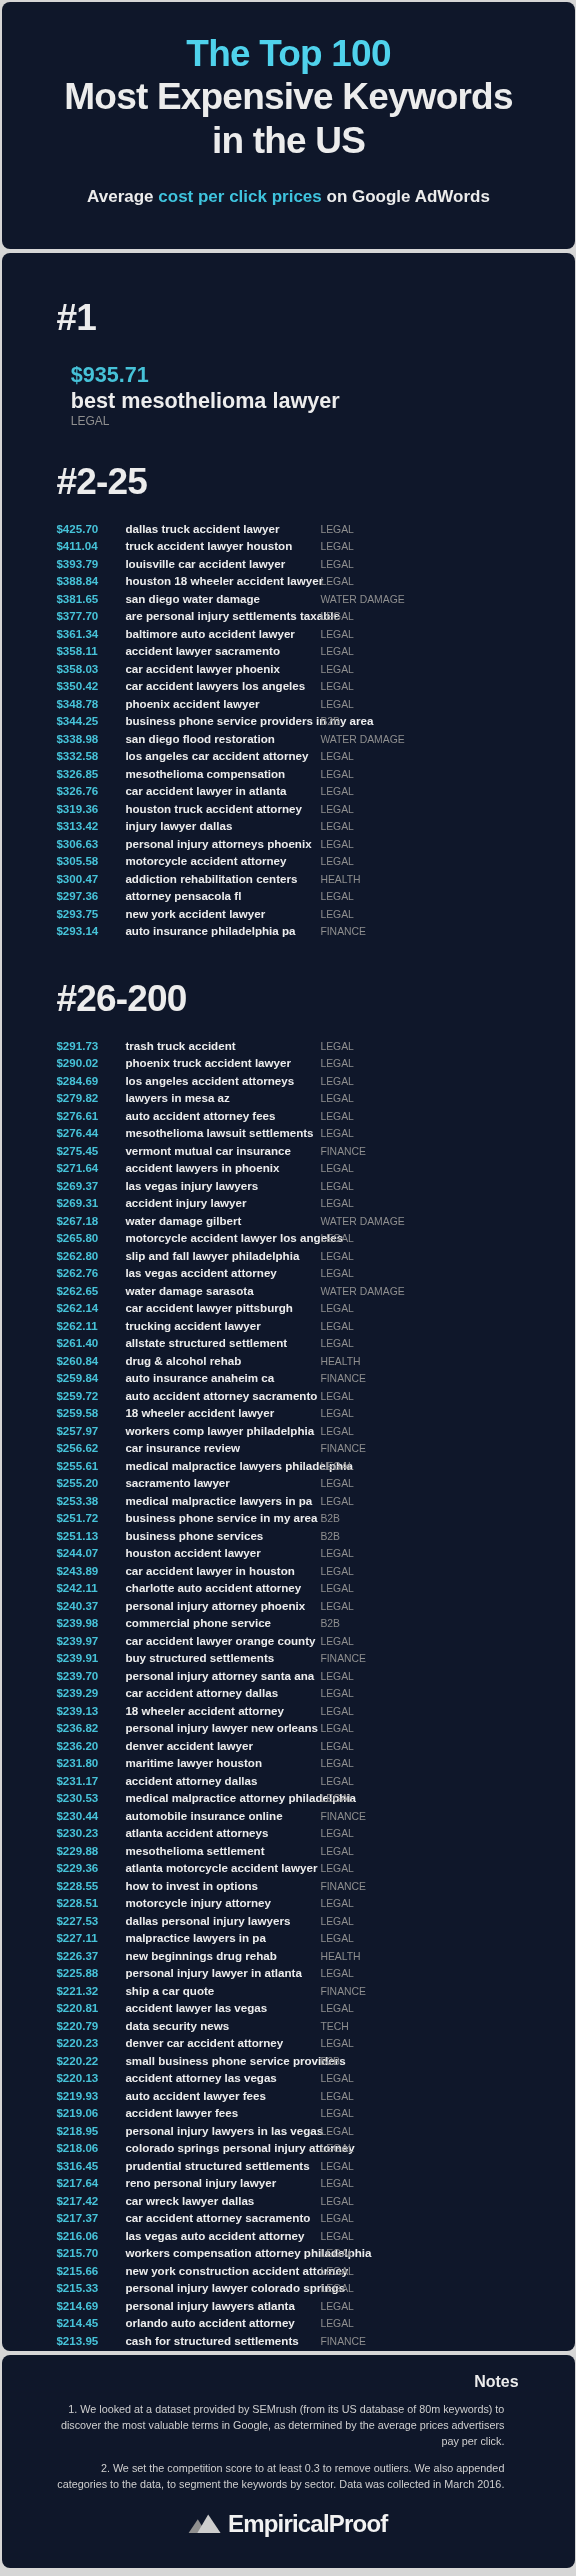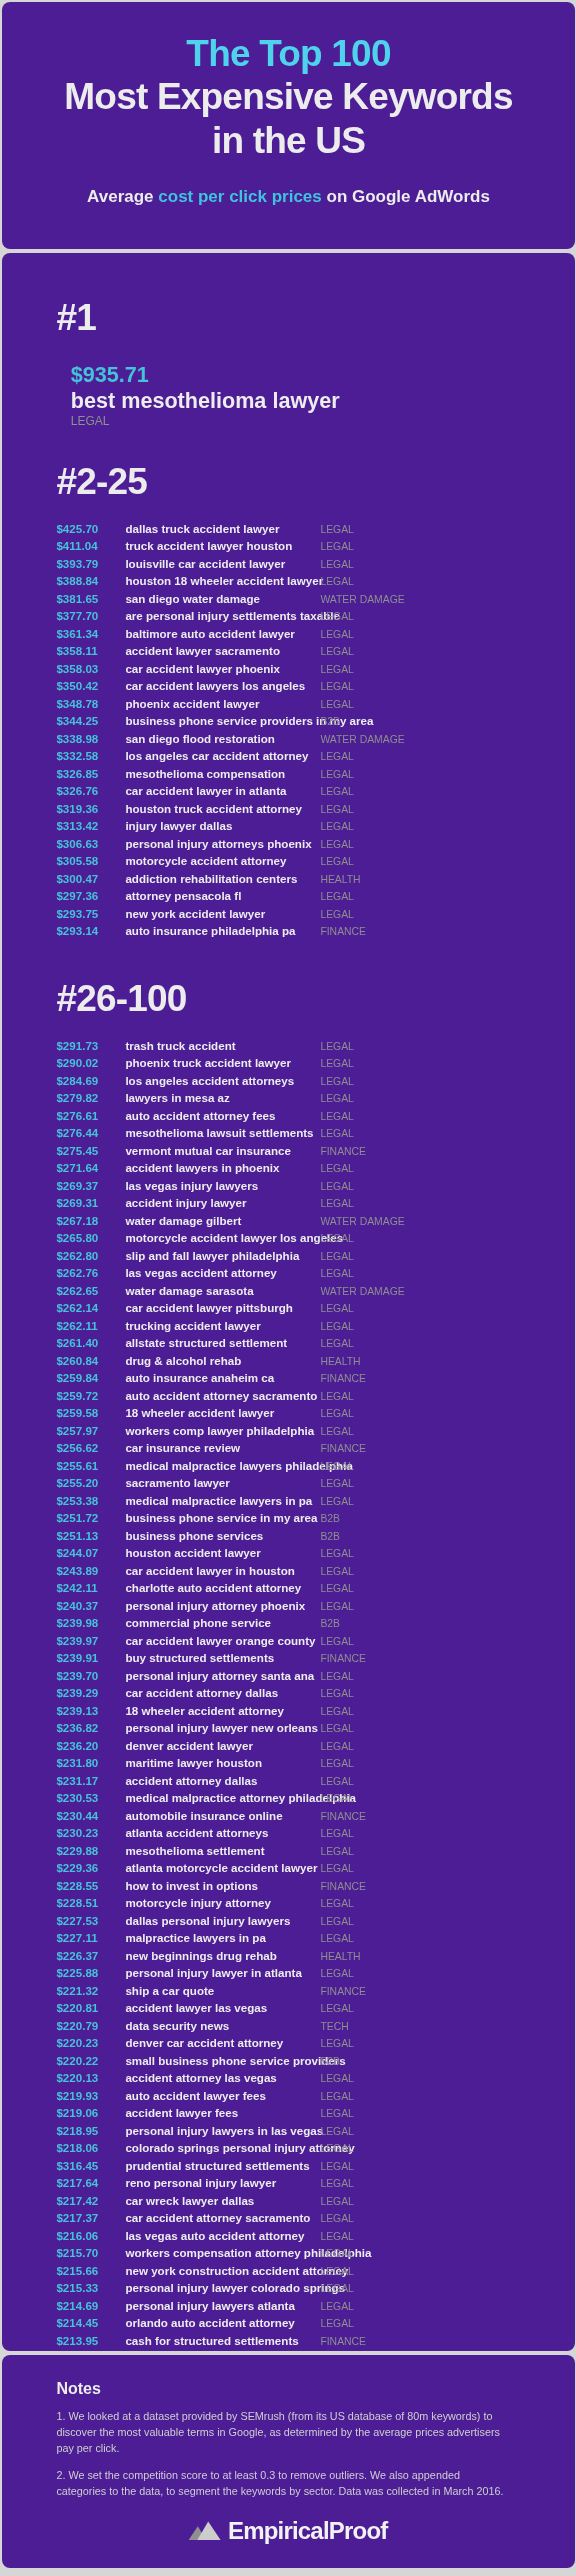--- a/index.html
+++ b/index.html
@@ -3,21 +3,21 @@
 <meta charset="utf-8">
 <style>
   * { margin:0; padding:0; box-sizing:border-box; }
   html,body { background:#d6d6d6; }
   body {
     width:577px; height:2576px; margin:0 auto; position:relative;
     font-family:"Liberation Sans", sans-serif;
     -webkit-font-smoothing:antialiased;
   }
   .panel {
-    background:#4c1d95; border-radius:8px;
+    background:#0f172a; border-radius:8px;
     margin:0 2.4px; overflow:hidden;
   }
   .panel-header { margin-top:1.6px; height:247px; text-align:center; padding-top:30px; }
   .gap { height:4px; }
   .title-line1 { color:#4fd2ec; font-size:37px; font-weight:bold; letter-spacing:-0.8px; line-height:1.18; }
   .title-line2, .title-line3 { color:#ececec; font-size:37px; font-weight:bold; letter-spacing:-0.8px; line-height:1.18; }
   .subtitle { color:#ececec; font-size:17px; font-weight:bold; margin-top:24px; }
   .subtitle .accent { color:#3fc4de; }
 
   .panel-main { height:2098px; padding:45px 51px 0 54px; }
@@ -34,21 +34,21 @@
 
   .rowlist { margin-top:19px; }
   .rowlist .row {
     display:grid; grid-template-columns:69px 195px 1fr;
     align-items:baseline; height:17.5px;
   }
   .row-price { color:#46c2d8; font-size:11.6px; font-weight:bold; }
   .row-keyword { color:#ededed; font-size:11.6px; font-weight:bold; white-space:nowrap; }
   .row-category { color:#8f8f8f; font-size:10.4px; white-space:nowrap; }
 
-  .panel-notes { height:213px; padding:25px 56px 0 54px; }
+  .panel-notes { height:213px; padding:18px 56px 0 54px;text-align:right; }
   .notes-heading { color:#ececec; font-size:16px; font-weight:bold; }
   .note { color:#cfcfcf; font-size:10.8px; line-height:1.5; margin-top:10.4px; max-width:448px; }
 
   .logos { display:flex; justify-content:center; align-items:center; gap:64px; margin-top:17.6px;flex-direction:column; }
   .logo { display:flex; align-items:center; }
   .ep-text { color:#f2f2f2; font-size:24px; font-weight:bold; letter-spacing:-0.8px; margin-left:6.4px; }
   .sem-wrap { display:flex; flex-direction:column; align-items:flex-end; }
   .sem-row { display:flex; align-items:center; }
   .sem-text { color:#e8601f; font-size:24px; font-weight:bold; font-style:italic; letter-spacing:-0.8px; margin-left:4.8px; }
   .sem-tagline { color:#e8601f; font-size:5.2px; font-weight:bold; letter-spacing:1.8px; margin-top:1.6px; }
@@ -190,21 +190,21 @@
         <span class="row-keyword">new york accident lawyer</span>
         <span class="row-category">LEGAL</span>
       </div>
       <div class="row">
         <span class="row-price">$293.14</span>
         <span class="row-keyword">auto insurance philadelphia pa</span>
         <span class="row-category">FINANCE</span>
       </div>
     </div>
 
-  <div class="section-heading heading-26-100">#26-100</div>
+  <div class="section-heading heading-26-100">#26-200</div>
   <div class="rowlist">
       <div class="row">
         <span class="row-price">$291.73</span>
         <span class="row-keyword">trash truck accident</span>
         <span class="row-category">LEGAL</span>
       </div>
       <div class="row">
         <span class="row-price">$290.02</span>
         <span class="row-keyword">phoenix truck accident lawyer</span>
         <span class="row-category">LEGAL</span>

